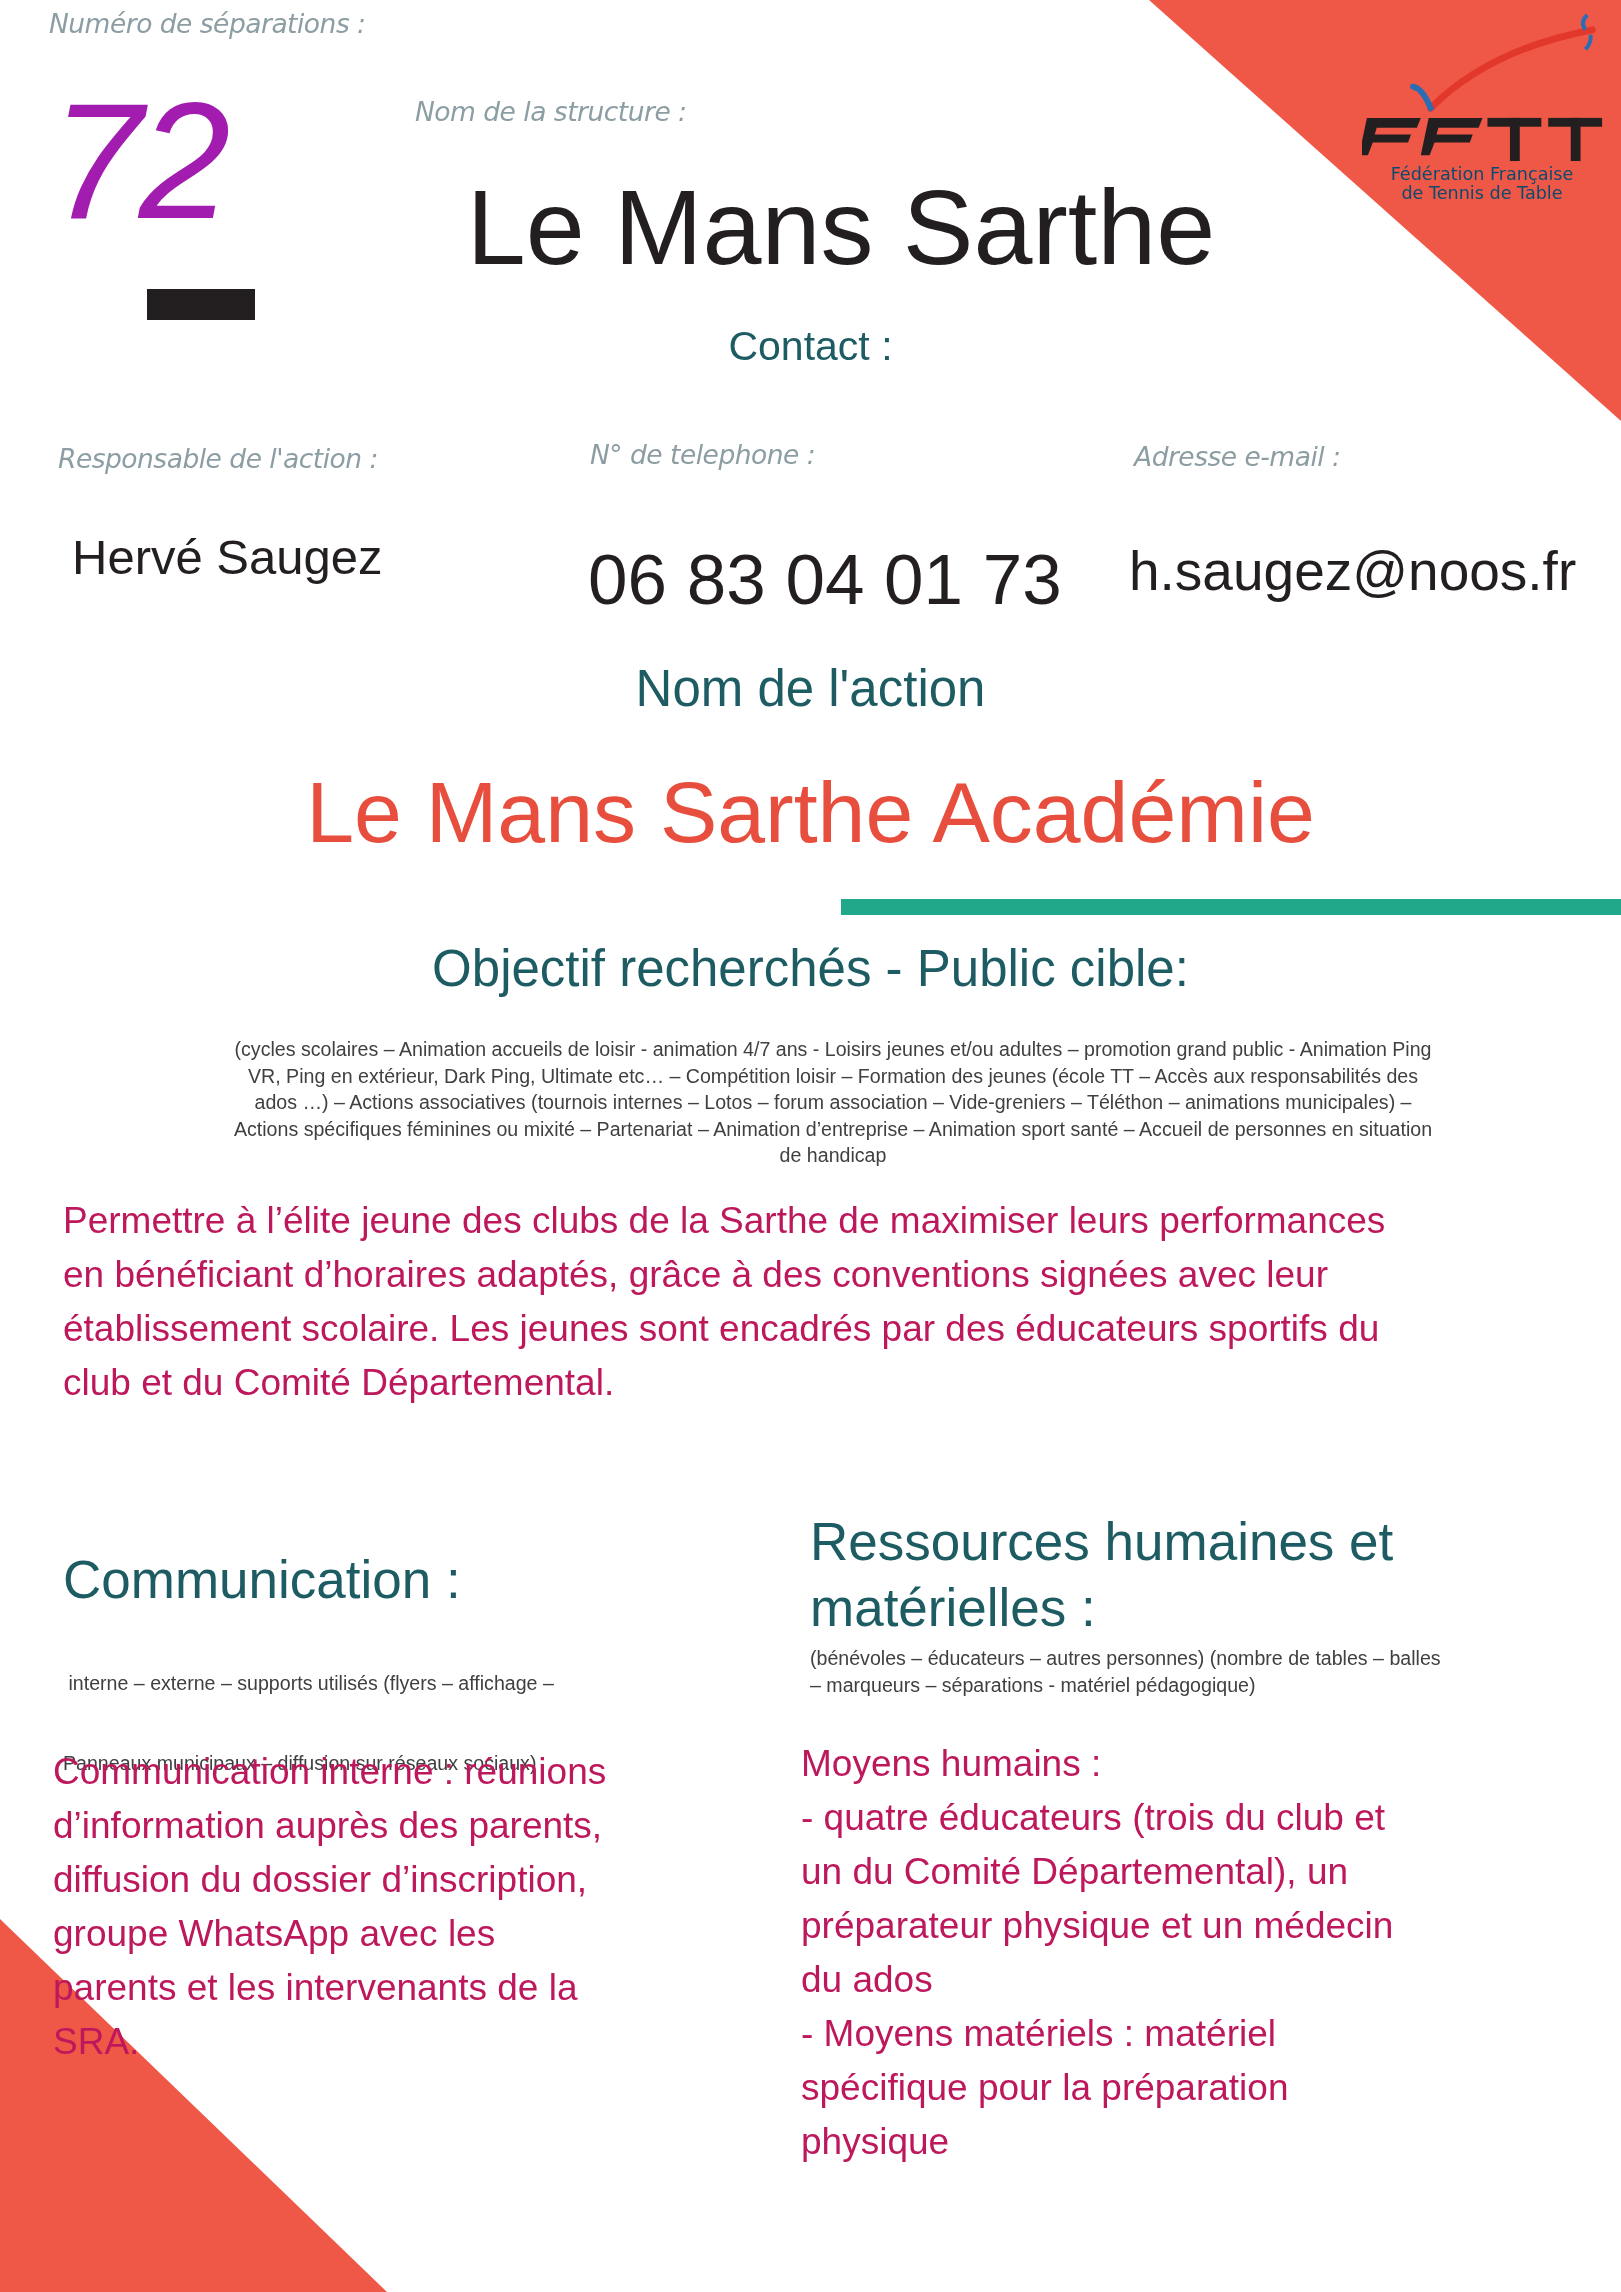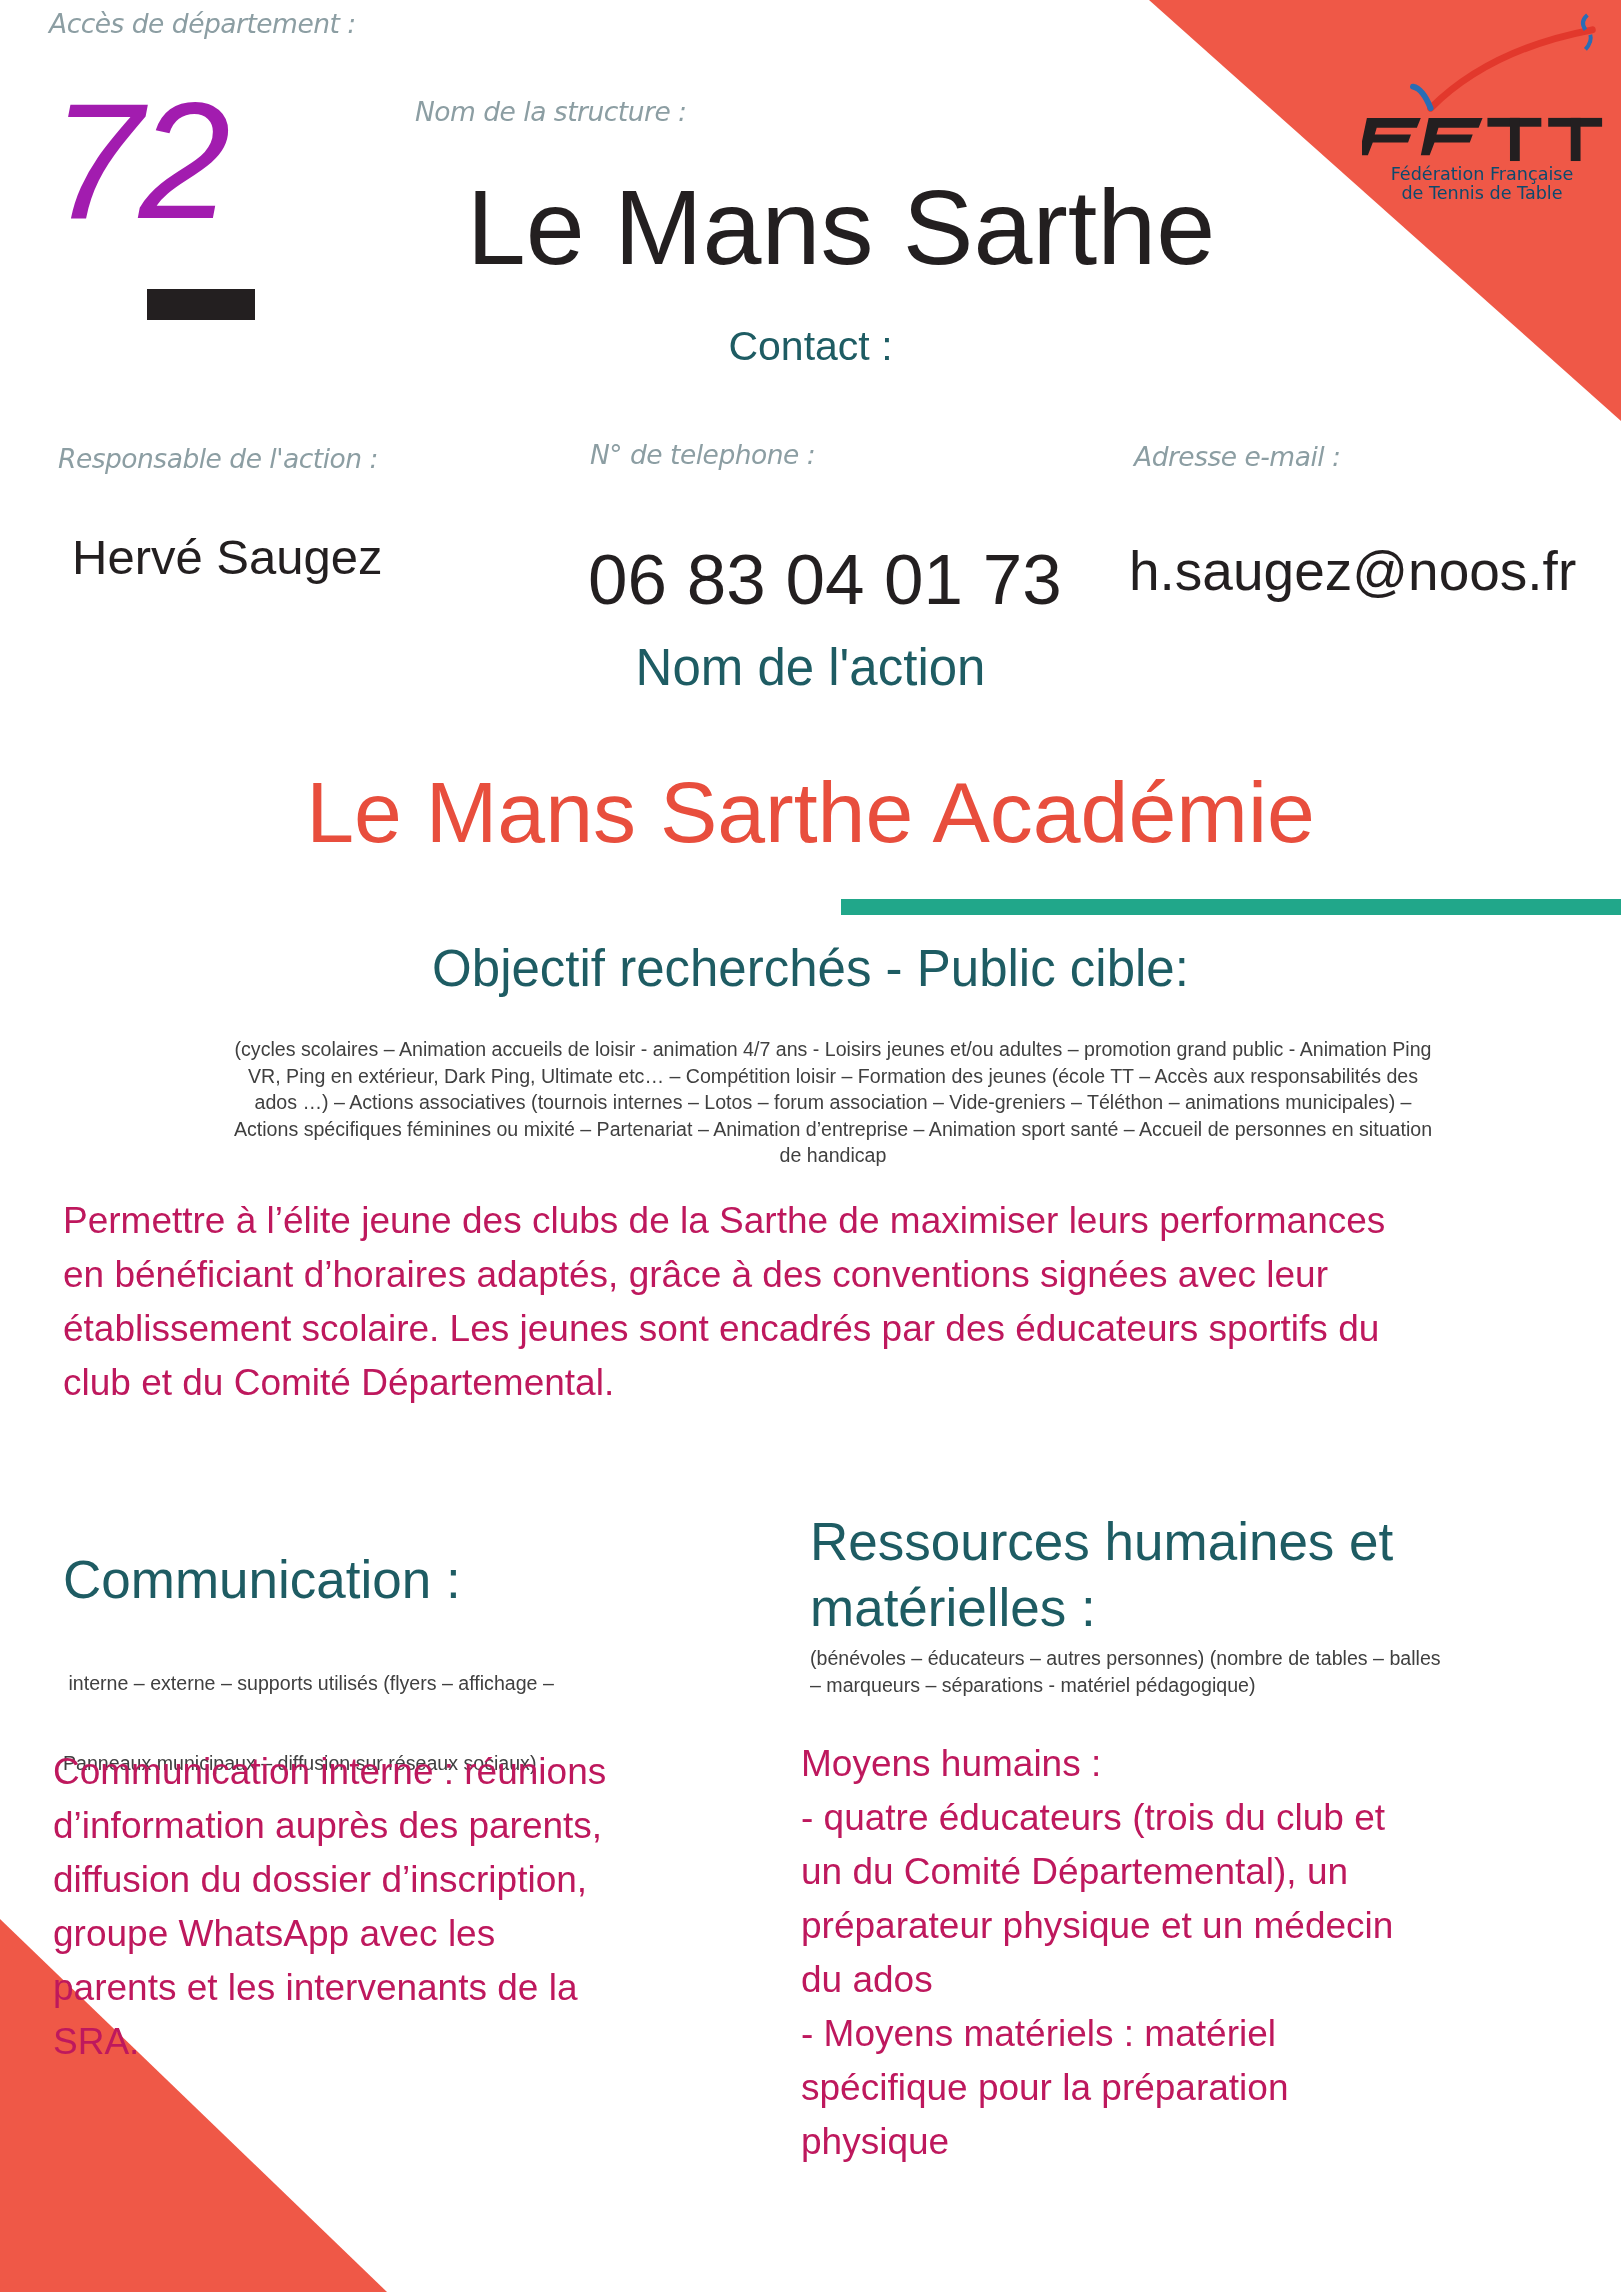--- a/index.html
+++ b/index.html
@@ -71,38 +71,38 @@
       <rect x="128" y="10" width="55" height="9"></rect>
       <rect x="151" y="10" width="10" height="44"></rect>
       <rect x="190" y="10" width="55" height="9"></rect>
       <rect x="213" y="10" width="10" height="44"></rect>
     </g>
   </svg>
   <div class="logo-sub" style="top:155px;">Fédération Française</div>
   <div class="logo-sub" style="top:174px;">de Tennis de Table</div>
 </div>
 
-<div class="abs label-italic" style="left:49px; top:7.8px;">Accès de département :</div>
+<div class="abs label-italic" style="left:49px; top:7.8px;">Numéro de séparations :</div>
 <div class="abs dept-number">72</div>
 <div class="abs dept-bar"></div>
 
 <div class="abs label-italic" style="left:415px; top:96px;">Nom de la structure :</div>
 <div class="abs structure-name">Le Mans Sarthe</div>
 
 <div class="abs contact-heading teal">Contact :</div>
 
 <div class="abs label-italic contact-col-label" style="left:58px; top:443px;">Responsable de l'action :</div>
 <div class="abs label-italic contact-col-label" style="left:590px; top:439px;">N° de telephone :</div>
 <div class="abs label-italic contact-col-label" style="left:1134px; top:441px;">Adresse e-mail :</div>
 
 <div class="abs" style="left:72px; top:529px; font-size:49px;">Hervé Saugez</div>
 <div class="abs" style="left:588px; top:539px; font-size:71px;">06 83 04 01 73</div>
 <div class="abs" style="left:1129px; top:539px; font-size:55px;">h.saugez@noos.fr</div>
 
-<div class="abs section-heading teal" style="top:638px;">Nom de l'action</div>
+<div class="abs section-heading teal" style="top:659px;">Nom de l'action</div>
 <div class="abs action-name">Le Mans Sarthe Académie</div>
 <div class="abs teal-bar"></div>
 
 <div class="abs section-heading teal" style="top:939px;">Objectif recherchés - Public cible:</div>
 <div class="abs hint-text" style="left:147px; width:1372px; top:1036px; text-align:center;">
   <div>(cycles scolaires – Animation accueils de loisir - animation 4/7 ans - Loisirs jeunes et/ou adultes – promotion grand public - Animation  Ping</div>
   <div>VR,  Ping en extérieur, Dark Ping, Ultimate etc… – Compétition loisir – Formation des jeunes (école TT – Accès aux responsabilités des</div>
   <div>ados …) – Actions associatives (tournois internes – Lotos – forum association – Vide-greniers – Téléthon – animations municipales) –</div>
   <div>Actions spécifiques féminines ou mixité – Partenariat – Animation d’entreprise – Animation sport santé – Accueil de personnes en situation</div>
   <div>de handicap</div>

